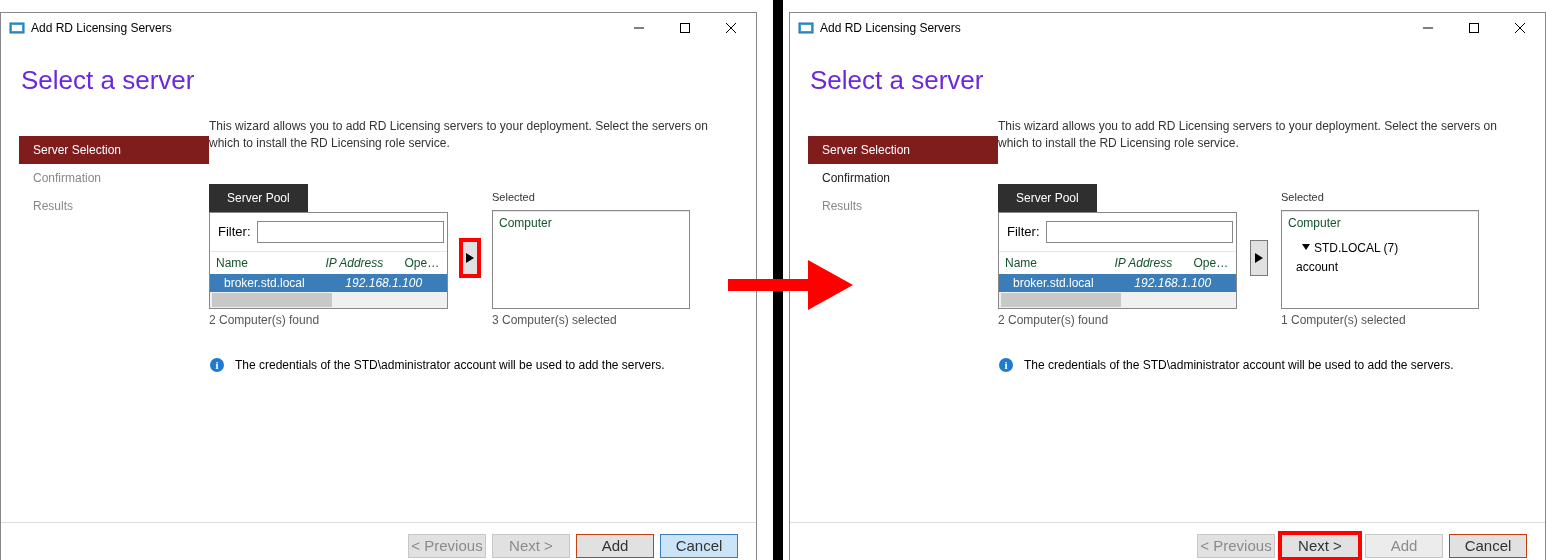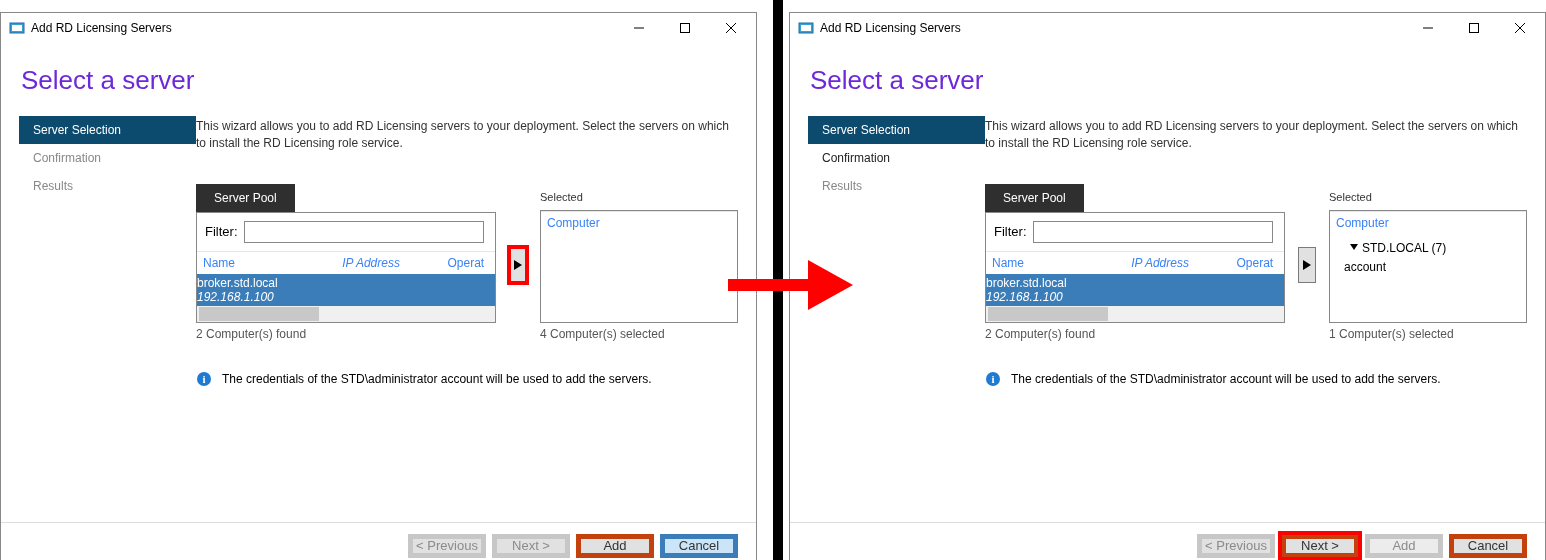--- a/index.html
+++ b/index.html
@@ -15,62 +15,62 @@
   .titlebar .app-icon { width: 16px; height: 16px; margin-right: 6px; }
   .titlebar .title { flex: 1; font-size: 12px; }
   .titlebar .winbtns { display: flex; }
   .titlebar .winbtn { width: 46px; height: 28px; display: flex; align-items: center; justify-content: center; }
 
   .content-row { flex: 1; display: flex; padding: 0 18px; }
   .page-title { font-size: 26px; font-weight: 300; color: #6d28d9; padding: 22px 20px 20px 20px; }
 
   .sidebar { width: 190px; }
   .nav-item { padding: 7px 14px; font-size: 12px; color: #888; cursor: default; }
-  .nav-item.active { background: #0c4a6e; color: #fff; }
+  .nav-item.active { background: #7f1d1d; color: #fff; margin-top: 20px; }
   .nav-item.enabled { color: #222; }
 
   .main-area { flex: 1; display: flex; flex-direction: column; gap: 16px; }
   .instructions { font-size: 12px; color: #333; padding: 2px 0 16px 0; line-height: 1.4; }
 
   .pool-row { display: flex; gap: 12px; align-items: stretch; }
   .pool-col { display: flex; flex-direction: column; }
-  .left-col { width: 300px; }
+  .left-col { width: 239px; }
   .right-col { width: 198px; }
   .mid-col { width: 20px; display: flex; align-items: center; justify-content: center; }
   .mid-col.shift { margin-top: 6px; }
 
   .tab-set { display: flex; }
   .tab { background: #2f2f2f; color: #fff; padding: 7px 18px; font-size: 12px; }
   .tab-label { padding: 7px 0; font-size: 11px; color: #333; }
   .list-box { border: 1px solid #888; flex: 1; display: flex; flex-direction: column; height: 248px; overflow: hidden; }
   .filter-row { padding: 8px; display: flex; align-items: center; gap: 6px; }
   .filter-row label { font-size: 13px; }
   .filter-input { border: 1px solid #888; height: 22px; width: 240px; padding: 0 4px; }
-  .headers { display: flex; color: #3b82f6; font-size: 12px; padding: 4px 6px; border-top: 1px solid #e6e6e6; }
+  .headers { display: flex; color: #14532d; font-size: 12px; padding: 4px 6px; border-top: 1px solid #e6e6e6; }
   .headers .col { overflow: hidden; white-space: nowrap; text-overflow: ellipsis; }
   .col.name { width: 144px; }
   .col.ip { width: 104px; font-style: italic; }
   .col.os { width: 48px; text-align: center; }
-  .row { display: flex; color: #fff; background: #3a7db8; font-size: 12px; padding: 2px 0; flex-direction: column; }
+  .row { display: flex; color: #fff; background: #3a7db8; font-size: 12px; padding: 2px 14px; }
   .row .col { overflow: hidden; white-space: nowrap; }
   .list-body { flex: 1; }
   .h-scrollbar { height: 16px; background: #f0f0f0; margin-top: auto; display: flex; align-items: center; }
   .h-thumb { background: #c8c8c8; height: 14px; width: 120px; margin-left: 2px; }
   .add-arrow { border: 1px solid #7a7a7a; background: #e1e1e1; width: 18px; height: 36px; display: flex; align-items: center; justify-content: center; }
   .add-arrow.highlight { outline: 4px solid #ff0000; outline-offset: -2px; }
   .sel-body { flex: 1; padding: 4px 8px; font-size: 12px; }
   .sel-tree-parent { padding: 3px 0 3px 12px; display:flex; align-items:center; gap:4px;}
   .sel-tree-child { padding: 2px 0 2px 6px; }
   .computers-stat { font-size: 12px; color: #555; padding-top: 4px; }
 
   .info-row { display: flex; align-items: center; gap: 10px; padding: 14px 0 10px 0; }
   .info-icon { width: 16px; height: 16px; }
 
   .buttons-row { height: 46px; border-top: 1px solid #ddd; display: flex; align-items: center; justify-content: flex-end; gap: 6px; padding: 0 18px; }
-  .btn { width: 78px; height: 24px; border: 5px solid #c2410c; background: #e1e1e1; font-size: 13px; color: #333; display: flex; align-items: center; justify-content: center; cursor: default; }
+  .btn { width: 78px; height: 24px; border: 1px solid #c2410c; background: #e1e1e1; font-size: 15px; color: #333; display: flex; align-items: center; justify-content: center; cursor: default; }
   .btn.disabled { color: #8b8b8b; border-color: #c7c7c7; }
   .btn.default { background: #cce4f7; border-color: #3a7db8; }
   .btn.highlight { outline: 4px solid #ff0000; outline-offset: -1px; }
   .btn.disabled-bg { background:#ececec; }
 </style>
 </head>
 <body>
 
 <div class="window w-left">
   <div class="titlebar">
@@ -142,21 +142,21 @@
           </div>
         </div>
         <div class="pool-col right-col">
           <div class="tab-label">Selected</div>
           <div class="list-box">
             <div class="headers">
                 <div>Computer</div>
               </div>
             <div class="sel-body"></div>
           </div>
-          <div class="computers-stat">4 Computer(s) selected</div>
+          <div class="computers-stat">3 Computer(s) selected</div>
         </div>
       </div>
       <div class="info-row">
         <svg class="info-icon" viewBox="0 0 16 16">
             <circle cx="8" cy="8" r="7" fill="#1f7bd1"></circle>
             <text x="8" y="12" text-anchor="middle" font-size="11" font-weight="bold" fill="#fff" font-family="Georgia">i</text>
           </svg>
         <div>The credentials of the STD\administrator account will be used to add the servers.</div>
       </div>
     </div>

